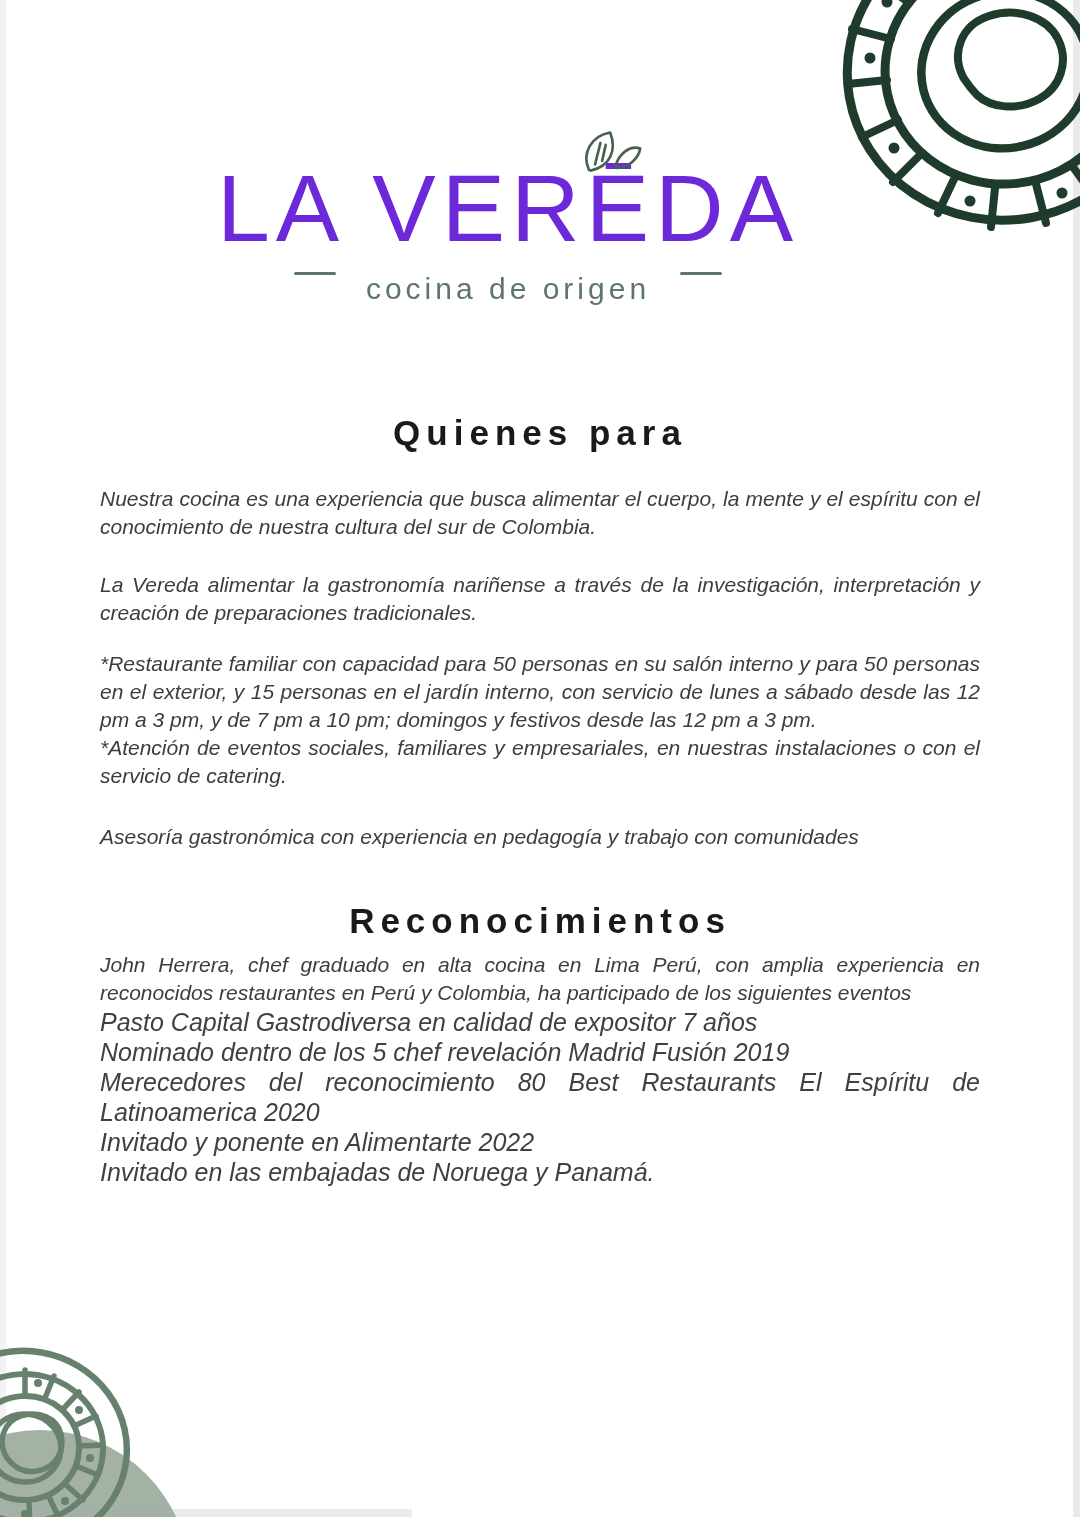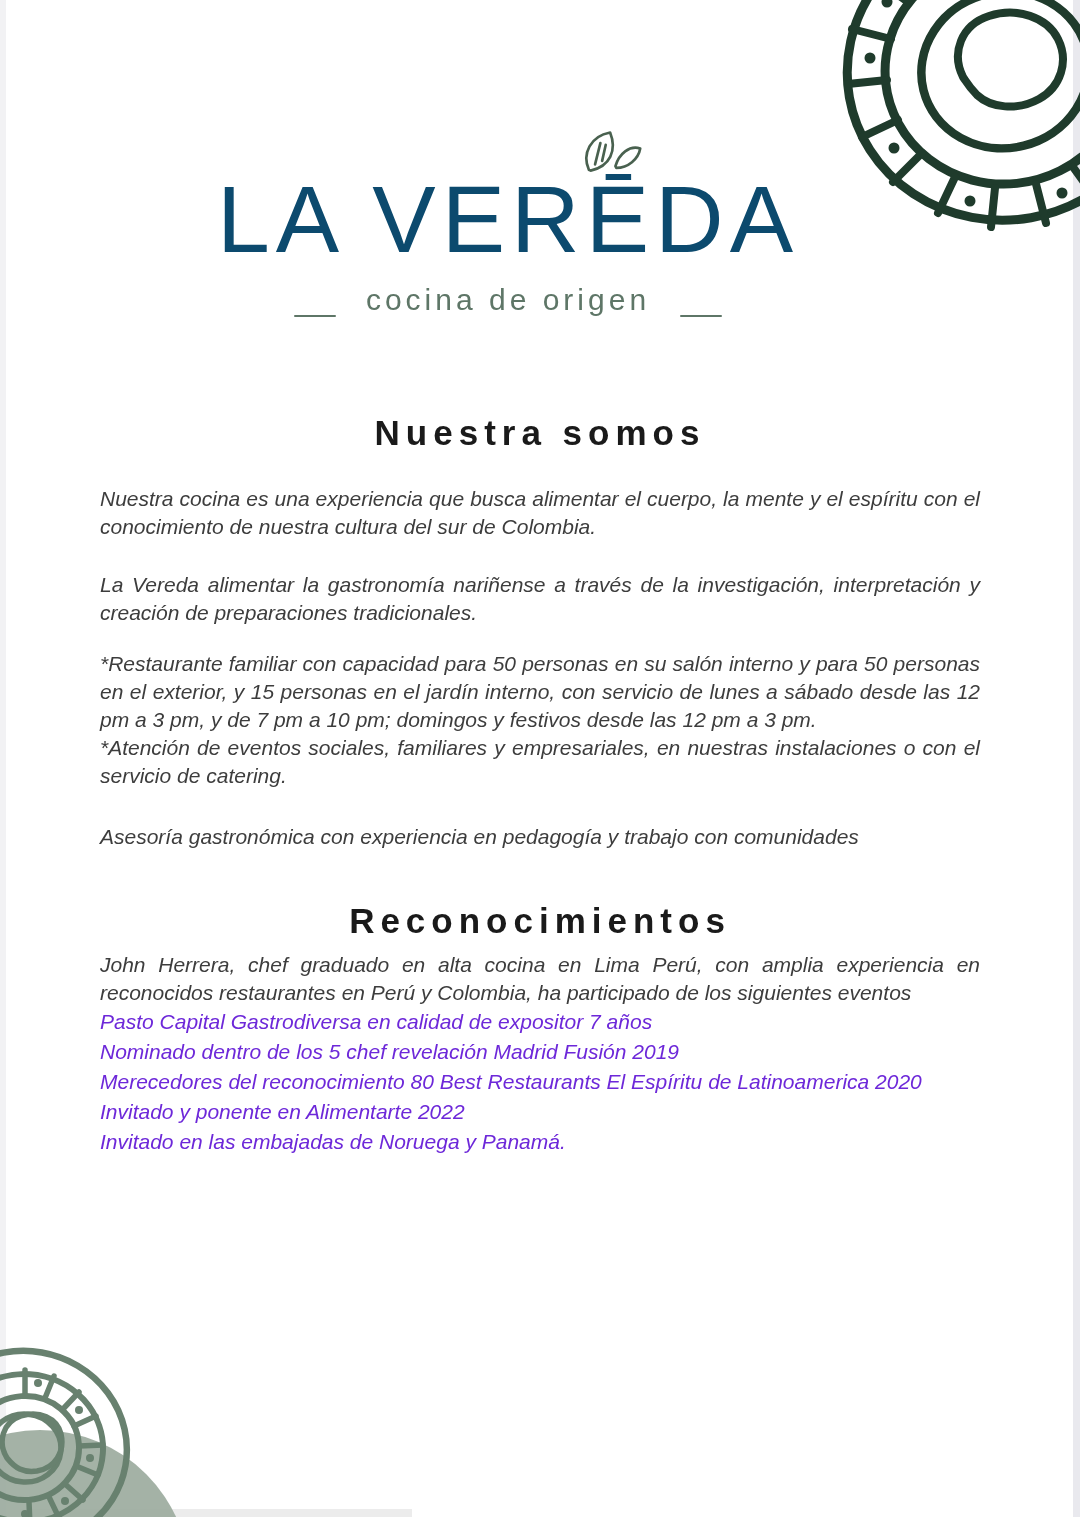--- a/index.html
+++ b/index.html
@@ -14,25 +14,25 @@
 
   
   .decor-tr{position:absolute;top:-85px;right:-75px;}
   .decor-bl{position:absolute;left:-115px;top:1308px;}
 
   
   .logo{position:absolute;top:128px;left:0;width:100%;text-align:center;transform:translateX(-32px);}
   .logo-inner{position:relative;display:inline-block;}
   .leaves{position:absolute;top:0;left:calc(50% + 72px);}
   .logo-text{
-    margin-top:44px;font-size:95px;line-height:95px;font-weight:100;
-    letter-spacing:6px;color:#0c4a6e;white-space:nowrap;
+    margin-top:33px;font-size:95px;line-height:95px;font-weight:100;
+    letter-spacing:6px;color:#6d28d9;white-space:nowrap;
   }
   .tagline{
-    margin-top:16px;display:flex;align-items:flex-end;justify-content:center;gap:30px;
+    margin-top:16px;display:flex;align-items:flex-start;justify-content:center;gap:30px;
     font-size:30px;letter-spacing:4px;color:#5e7667;
   }
   .tagline .dash{width:42px;height:2.5px;background:#5e7667;border-radius:2px;}
 
   
   .content{position:absolute;top:413px;left:100px;width:880px;}
   h2{
     margin:0;font-size:35px;line-height:40px;font-weight:700;color:#1a1a1a;
     letter-spacing:6px;text-align:center;
   }
@@ -42,21 +42,21 @@
   }
   .qs-p1{margin-top:32px !important;}
   .qs-p2{margin-top:30px !important;}
   .h-servicios{margin-top:57px !important;}
   .sv-p1{margin-top:23px !important;}
   .sv-p2{margin-top:0 !important;}
   .sv-p3{margin-top:33px !important;}
   .h-recon{margin-top:50px !important;}
   .rc-intro{margin-top:10px !important;}
   .award{
-    font-size:21px;line-height:30px;font-style:italic;color:#6d28d9;text-align:justify;
+    font-size:25px;line-height:30px;font-style:italic;color:#404040;text-align:justify;
   }
 </style>
 </head>
 <body>
 
 <div class="page">
 
   <div class="edge-left"></div>
   <div class="edge-right"></div>
   <div class="edge-bottom"></div>
@@ -132,21 +132,21 @@
         <span class="dash"></span>
         <span>cocina de origen</span>
         <span class="dash"></span>
       </div>
     </div>
   </header>
 
   <main class="content">
 
     <section>
-      <h2>Nuestra somos</h2>
+      <h2>Quienes para</h2>
       <p class="qs-p1">Nuestra cocina es una experiencia que busca alimentar el cuerpo, la mente y el espíritu con el conocimiento de nuestra cultura del sur de Colombia.</p>
       <p class="qs-p2">La Vereda alimentar la gastronomía nariñense a través de la investigación, interpretación y creación de preparaciones tradicionales.</p>
     </section>
 
     <section>
       <p class="sv-p1">*Restaurante familiar con capacidad para 50 personas en su salón interno y para 50 personas en el exterior, y 15 personas en el jardín interno, con servicio de lunes a sábado desde las 12 pm a 3 pm, y de 7 pm a 10 pm; domingos y festivos desde las 12 pm a 3 pm.</p>
       <p class="sv-p2">*Atención de eventos sociales, familiares y empresariales, en nuestras instalaciones o con el servicio de catering.</p>
       <p class="sv-p3">Asesoría gastronómica con experiencia en pedagogía y trabajo con comunidades</p>
     </section>
 

